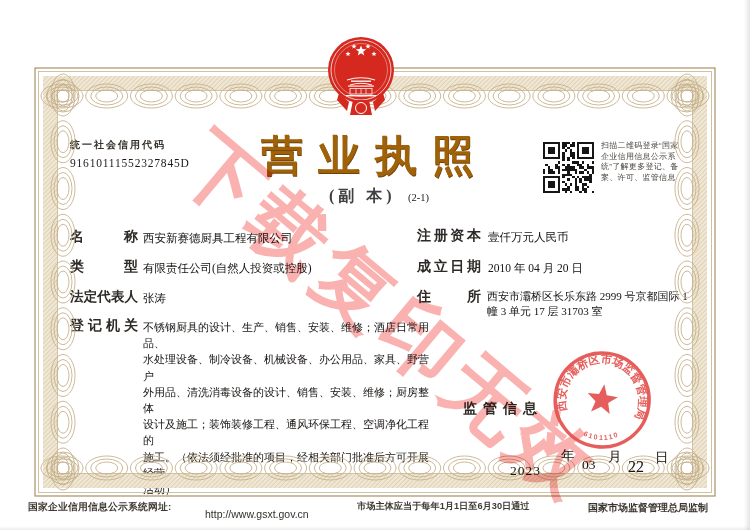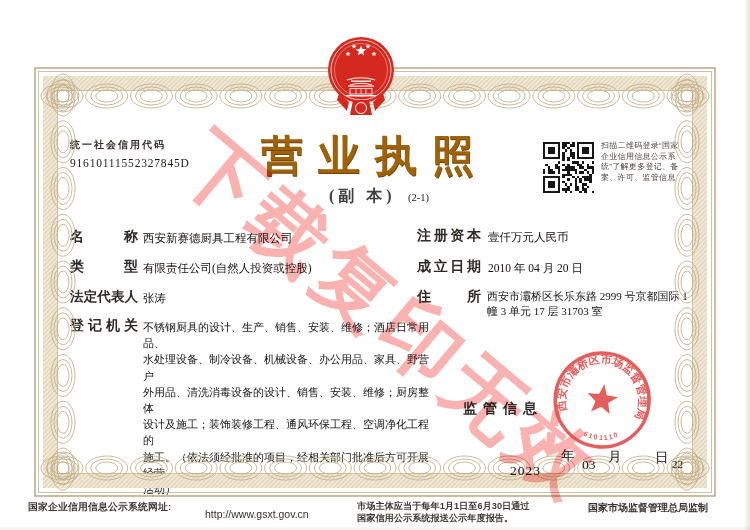--- a/index.html
+++ b/index.html
@@ -40,21 +40,21 @@
   #row-cap-l{top:229px;} #row-cap-v{top:230px;}
   #row-est-l{top:260px;} #row-est-v{top:261px;}
   #row-addr-l{top:290px;} #row-addr-v{top:289px;line-height:14.5px;font-size:11px;left:487px;}
   #registrar{left:463px;top:402px;width:74px;}
   #seal{left:549px;top:348px;width:106px;height:106px;transform:rotate(8deg);z-index:6;opacity:.93;}
   .dt{color:#17140f;font-family:"Liberation Serif","DejaVu Serif",serif;z-index:3;}
   #d-year{left:510px;top:455px;font-size:13.5px;letter-spacing:1px;margin-top:8px;}
   #d-ylab{left:561px;top:447px;font-size:13.5px;}
   #d-month{left:582px;top:457px;font-size:13.5px;}
   #d-mlab{left:608px;top:448px;font-size:13.5px;}
-  #d-day{left:628px;top:458px;font-size:11px;margin-left:44px;}
+  #d-day{left:628px;top:458px;font-size:16px;}
   #d-dlab{left:655px;top:449px;font-size:13.5px;}
   .footer{color:#3f3a33;}
   #f-site-label{left:28px;top:501px;font-size:9.8px;font-weight:600;letter-spacing:0.2px;}
   #f-site-url{left:205px;top:508px;font-size:10.5px;color:#33302b;}
   #f-notice{left:357px;top:501px;font-size:9.2px;line-height:11.5px;font-weight:600;width:240px;}
   #f-publisher{left:588px;top:501px;font-size:10px;font-weight:700;color:#3a362f;}
   #watermark{
     left:226px;top:110px;font-size:80px;font-weight:800;letter-spacing:6px;
     color:rgba(243,95,90,0.48);white-space:nowrap;z-index:5;
     transform:rotate(40deg);transform-origin:0 0;mix-blend-mode:multiply;
@@ -452,18 +452,17 @@
 <div id="d-mlab" class="abs dt">月</div>
 <div id="d-day" class="abs dt">22</div>
 <div id="d-dlab" class="abs dt">日</div>
 
 <div id="watermark" class="abs">下载复印无效</div>
 
 <div id="f-site-label" class="abs footer">国家企业信用信息公示系统网址:</div>
 <div id="f-site-url" class="abs footer">http://www.gsxt.gov.cn</div>
 <div id="f-notice" class="abs footer">
   <div>市场主体应当于每年1月1日至6月30日通过</div>
-  <div>国家信用公示系统报送公示年度报告。</div>
 </div>
 <div id="f-publisher" class="abs footer">国家市场监督管理总局监制</div>
 
 <div id="scan-edge" class="abs"></div>
 <div id="scan-edge-b" class="abs"></div>
 
 </body></html>

